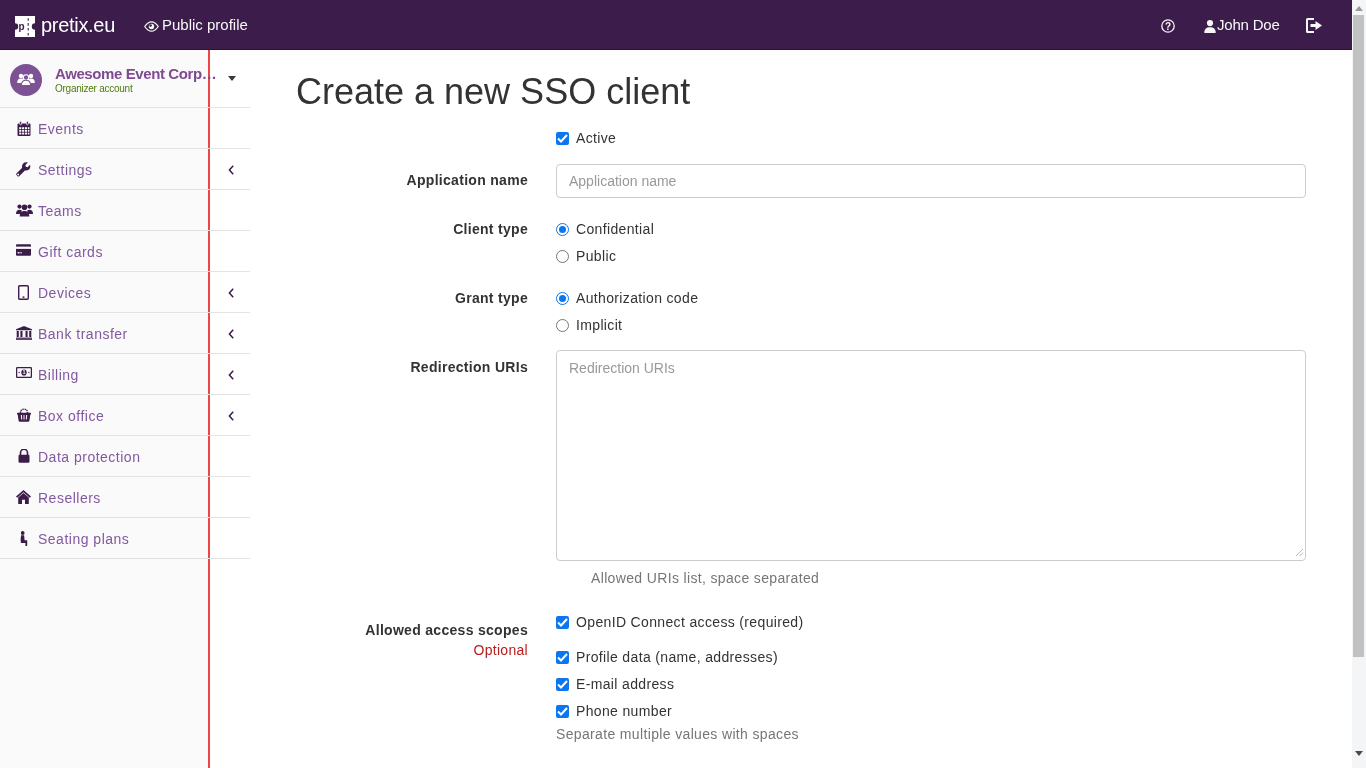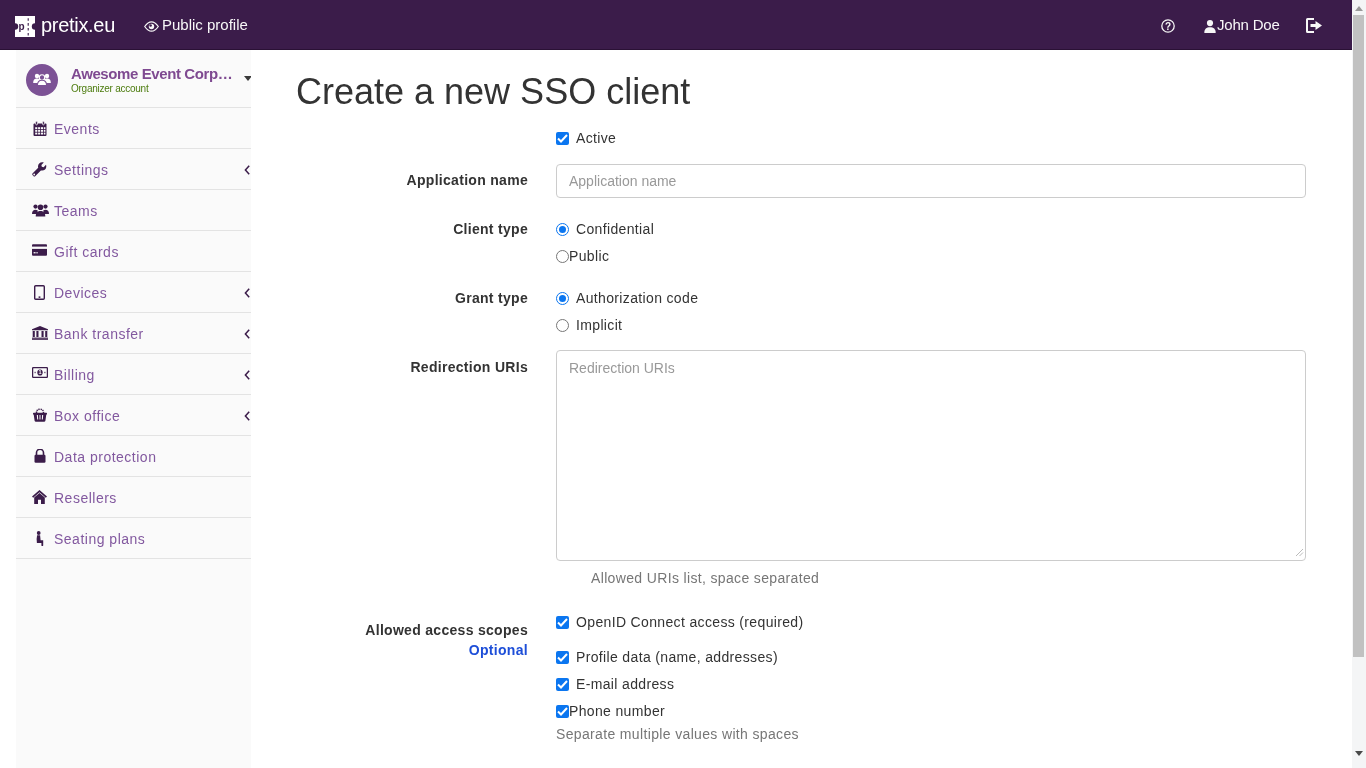--- a/index.html
+++ b/index.html
@@ -11,22 +11,22 @@
 #nav { position:absolute; left:0; top:0; width:1352px; height:50px;
   background:#3b1c4a; border-bottom:1px solid #2a1135; }
 #nav .brand { position:absolute; left:41px; top:0; height:50px; line-height:50px;
   color:#fff; font-size:20px; letter-spacing:-0.3px; }
 #nav .pub { position:absolute; left:162px; top:0; height:50px; line-height:50px;
   color:#f8f8f8; font-size:15px; }
 #nav .jd { position:absolute; left:1217px; top:0; height:50px; line-height:50px;
   color:#f8f8f8; font-size:15px; letter-spacing:-0.2px; }
 
 
-#side { position:absolute; left:16px; top:50px; width:251px; height:718px;
-  background:#fafafa; border-right:4px solid #ef4444; }
+#side { position:absolute; left:0; top:50px; width:210px; height:718px;
+  background:#fafafa; border-right:2px solid #ef4444; }
 #org { position:absolute; left:0; top:0; width:250px; height:58px;
   border-bottom:1px solid #e3e3e3; }
 #org .avatar { position:absolute; left:10px; top:14px; width:32px; height:32px;
   border-radius:50%; background:#7c5295; }
 #org .t1 { position:absolute; left:55px; top:15px; font-size:15px; font-weight:bold;
   color:#7f4a91; white-space:nowrap; letter-spacing:-0.4px; }
 #org .t2 { position:absolute; left:55px; top:33px; font-size:10px; color:#4d7c0f; letter-spacing:-0.25px; }
 #menu { position:absolute; left:0; top:58px; width:250px; }
 .mi { position:relative; width:250px; height:41px; border-bottom:1px solid #e3e3e3; }
 .mi svg { vertical-align:top; }
@@ -253,47 +253,47 @@
 
   <div class="ctl" style="top:78px;left:305px;"><span class="cb"><svg width="11" height="9" viewBox="0 0 11 9">
           <path d="M1 4.5 L4 7.5 L10 1" stroke="#fff" stroke-width="2" fill="none"></path>
         </svg></span><span style="margin-left:7px;">Active</span></div>
 
   <div class="rowlabel" style="top:120px;">Application name</div>
   <input type="text" class="abs" style="left: 305px; top: 113.5px; width: 750px; height: 34px;" placeholder="Application name">
 
   <div class="rowlabel" style="top:169px;">Client type</div>
   <div class="ctl" style="top:169px;"><span class="radio-on"><i></i></span><span style="margin-left:7px;">Confidential</span></div>
-  <div class="ctl" style="top:196px;"><span class="radio-off"></span><span style="">Public</span></div>
+  <div class="ctl" style="top:196px;"><span class="radio-off"></span><span style="margin-left:7px;">Public</span></div>
 
   <div class="rowlabel" style="top:238px;">Grant type</div>
   <div class="ctl" style="top:238px;"><span class="radio-on"><i></i></span><span style="margin-left:7px;">Authorization code</span></div>
   <div class="ctl" style="top:265px;"><span class="radio-off"></span><span style="margin-left:7px;">Implicit</span></div>
 
   <div class="rowlabel" style="top:306.5px;">Redirection URIs</div>
   <textarea class="abs" style="left: 305px; top: 299.5px; width: 750px; height: 211px; resize: none;" placeholder="Redirection URIs"></textarea>
   <svg class="abs" style="left:1044px;top:498px" width="9" height="9" viewBox="0 0 9 9">
     <path d="M8 1 L1 8 M8 4.5 L4.5 8" stroke="#bbb" stroke-width="1" fill="none"></path>
   </svg>
   <div class="ctl helptext" style="top:517.5px;margin-left:35px;">Allowed URIs list, space separated</div>
 
   <div class="rowlabel" style="top:570px;">Allowed access scopes</div>
-  <div class="rowlabel" style="top:590px;font-weight:bold;color:#1d4ed8;">Optional</div>
+  <div class="rowlabel" style="top:590px;font-weight:normal;color:#b91c1c;">Optional</div>
   <div class="ctl" style="top:562px;"><span class="cb"><svg width="11" height="9" viewBox="0 0 11 9">
           <path d="M1 4.5 L4 7.5 L10 1" stroke="#fff" stroke-width="2" fill="none"></path>
         </svg></span><span style="margin-left:7px;">OpenID Connect access (required)</span></div>
   <div class="ctl" style="top:597px;"><span class="cb"><svg width="11" height="9" viewBox="0 0 11 9">
           <path d="M1 4.5 L4 7.5 L10 1" stroke="#fff" stroke-width="2" fill="none"></path>
         </svg></span><span style="margin-left:7px;">Profile data (name, addresses)</span></div>
   <div class="ctl" style="top:624px;"><span class="cb"><svg width="11" height="9" viewBox="0 0 11 9">
           <path d="M1 4.5 L4 7.5 L10 1" stroke="#fff" stroke-width="2" fill="none"></path>
         </svg></span><span style="margin-left:7px;">E-mail address</span></div>
   <div class="ctl" style="top:651px;"><span class="cb"><svg width="11" height="9" viewBox="0 0 11 9">
           <path d="M1 4.5 L4 7.5 L10 1" stroke="#fff" stroke-width="2" fill="none"></path>
-        </svg></span><span style="">Phone number</span></div>
+        </svg></span><span style="margin-left:7px;">Phone number</span></div>
   <div class="ctl helptext" style="top:674px;">Separate multiple values with spaces</div>
 </div>
 
 <div id="sb">
   <div class="up"></div>
   <div class="thumb"></div>
   <div class="down"></div>
 </div>
 
 </body></html>

